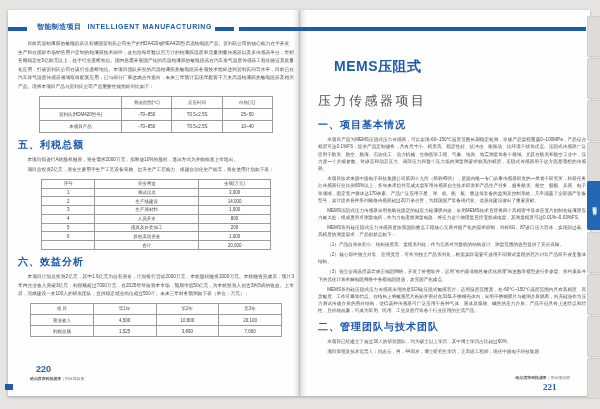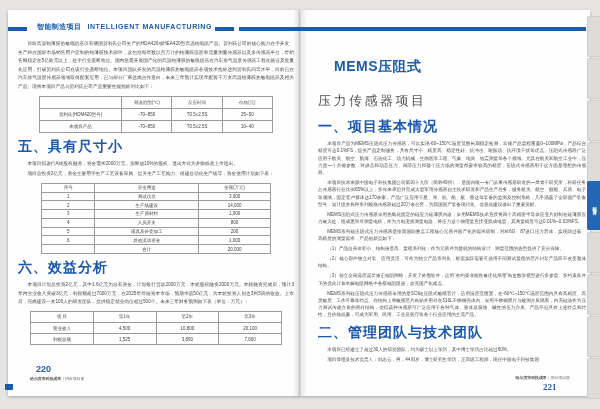--- a/index.html
+++ b/index.html
@@ -12,21 +12,21 @@
   
   .hbar{position:absolute;top:27px;height:3.5px;background:#1b5cab;z-index:6;}
   .hbar1{left:8px;width:19px;}
   .hbar2{left:215px;width:19px;}
   .hbar3{left:239px;width:347px;}
   .hdr-title{position:absolute;left:37px;top:21.5px;font-size:7px;font-weight:bold;color:#1b5cab;letter-spacing:.4px;white-space:nowrap;z-index:6;}
   .hdr-title .en{margin-left:6px;letter-spacing:.6px;}
   
   .lp{position:absolute;left:18px;top:40px;width:276px;font-size:4.7px;color:#4a4a4a;text-align:justify;}
   .lp p{margin:0 0 2px 0;line-height:8.6px;text-indent:2em;}
-  .sec-title{font-size:14px;font-weight:bold;color:#1a57ad;letter-spacing:1px;margin:5px 0 4px 0;text-indent:0 !important;}
+  .sec-title{font-size:10px;font-weight:bold;color:#1a57ad;letter-spacing:1px;margin:5px 0 4px 0;text-indent:0 !important;}
   table{border-collapse:collapse;table-layout:fixed;font-size:4.5px;color:#3f3f3f;margin:4px auto 5px auto;}
   td{border:.6px solid #9b9b9b;text-align:center;overflow:hidden;white-space:nowrap;}
   .t1{width:234px;}.t1 td{padding:3px 1px;}
   .t2{width:230px;}.t2 td{padding:1.4px 1px;}
   .t3{width:252px;}.t3 td{padding:2.6px 1px;}
   .thead td{color:#555;}
   
   .rp{position:absolute;left:318px;top:42px;width:268px;font-size:4.6px;color:#4a4a4a;text-align:justify;}
   .rp-title1{font-size:14px;font-weight:bold;color:#1b5cab;letter-spacing:.5px;margin:16px;}
   .rp-title2{font-size:13px;color:#555;letter-spacing:2.5px;margin:3px 0 8px 0;}
@@ -80,21 +80,21 @@
       </tr>
       <tr>
         <td>本项目产品</td>
         <td>-70~850</td>
         <td>T0.5≤2.5S</td>
         <td>10~40</td>
       </tr>
     </tbody>
       </table>
 
-    <div class="sec-title">五、具有尺寸小</div>
+    <div class="sec-title">五、利税总额</div>
     <p>本项目拟进行A轮股权融资，资金需求2000万元，拟释放10%的股权，退出方式为并购或者上市退出。</p>
     <p>项目总投资2亿元，资金主要用于生产工艺设备采购、提升生产工艺能力、组建自动化生产线等，资金使用计划如下表：</p>
 
     <table class="t2">
       <tbody>
           <tr class="thead">
         <td style="width:22%">序号</td>
         <td style="width:44%">资金用途</td>
         <td>金额(万元)</td>
       </tr>

